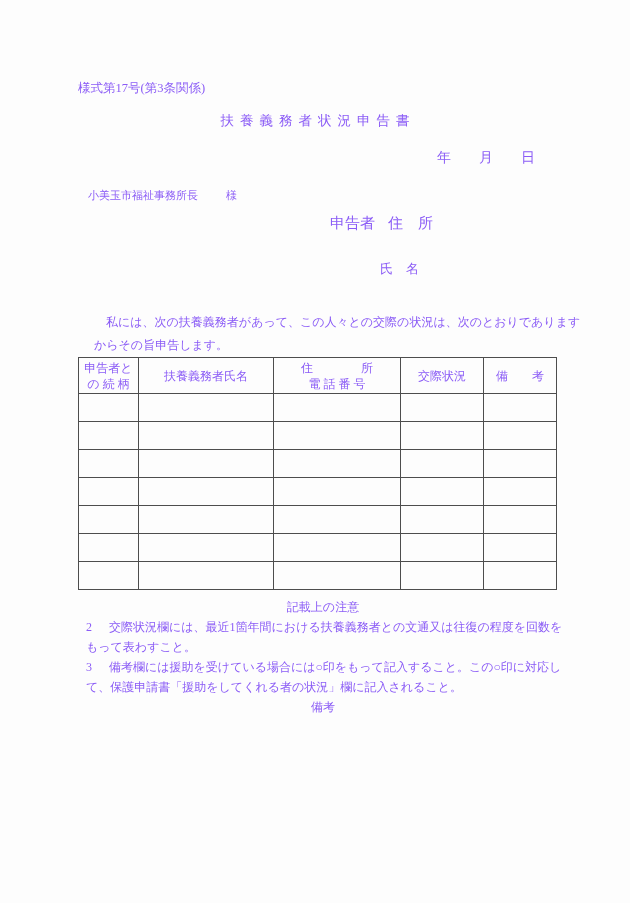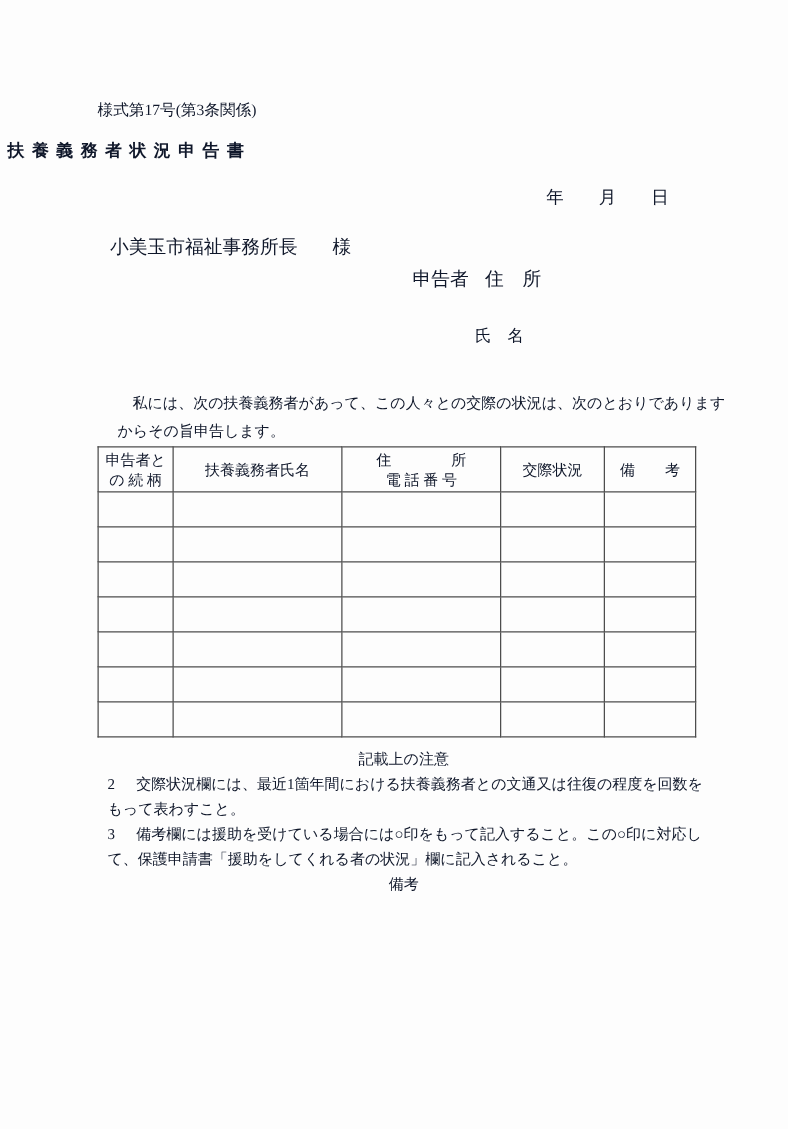--- a/index.html
+++ b/index.html
@@ -1,33 +1,33 @@
 <!DOCTYPE html>
 <html lang="ja"><head>
 <meta charset="utf-8">
 <style>
   html,body { margin:0; padding:0; background:#e8e8e8; }
   .page {
     position:relative;
     width:630px; height:903px;
     margin:0 auto;
     background:#fdfdfd;
-    color:#0f172a;
+    color:#8b5cf6;
     font-family:"Liberation Serif","DejaVu Serif",serif;
     font-size:12px;
     overflow:hidden;
   }
   .form-number { position:absolute; left:78px; top:80px; font-size:12.5px; }
   .doc-title {
     position:absolute; left:0; top:112px; width:630px;
-    text-align:left; font-size:13.5px;
-    letter-spacing:6px; text-indent:6px;font-weight:bold;
+    text-align:center; font-size:13.5px;
+    letter-spacing:6px; text-indent:6px;
   }
   .date-line { position:absolute; right:95px; top:149px; font-size:14px; }
-  .addressee-line { position:absolute; left:88px; top:188px; font-size:15px; }
+  .addressee-line { position:absolute; left:88px; top:188px; font-size:11px; }
   .honorific { margin-left:28px; }
   .declarant-line { position:absolute; left:330px; top:214px; font-size:15px; }
   .decl-field { margin-left:13px; }
   .name-line { position:absolute; left:380px; top:260px; font-size:13px; }
   .intro {
     position:absolute; left:78px; top:295px; width:497px;
     margin:16px; text-indent:1em;
     font-size:12px; line-height:23px;
   }
   .obligor-table {

